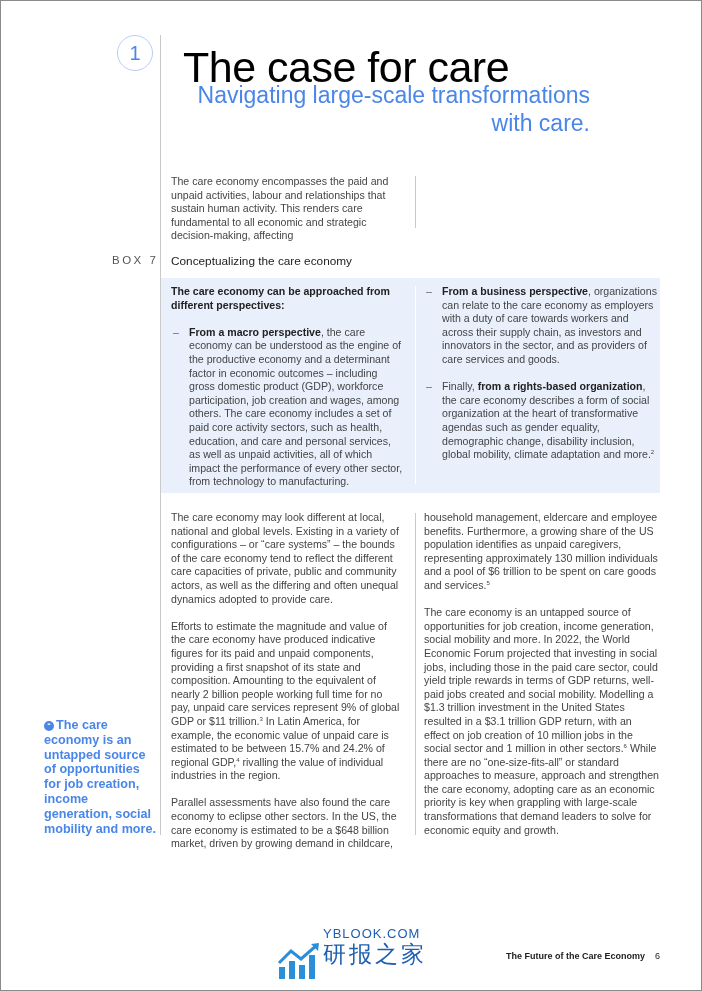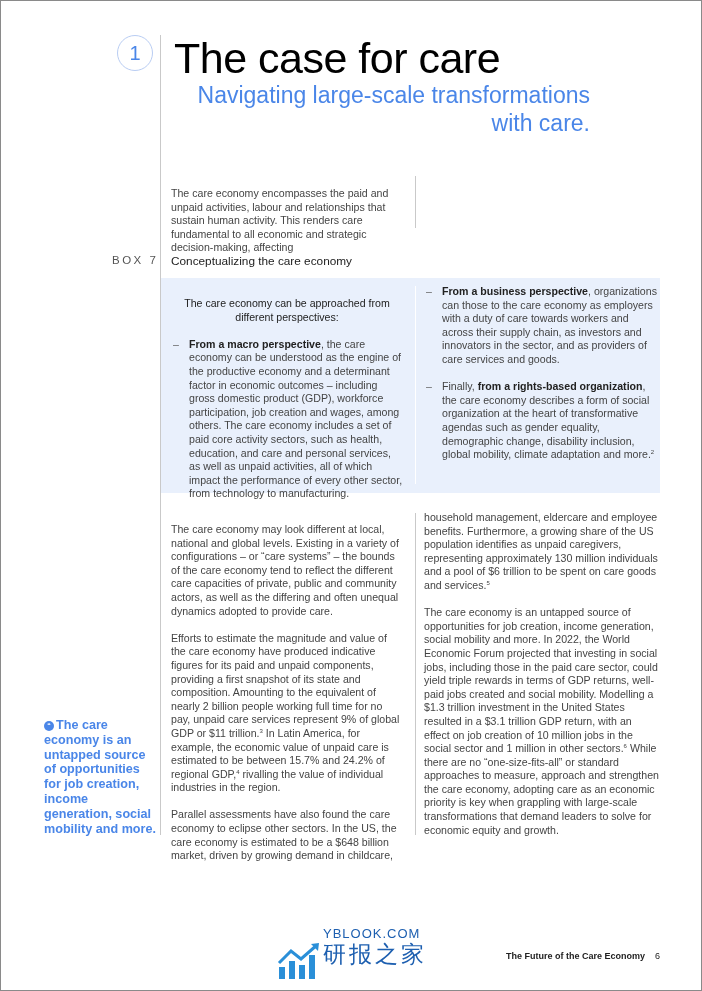--- a/index.html
+++ b/index.html
@@ -13,29 +13,29 @@
   .chapter-num { left: 116px; top: 34px; width: 34px; height: 34px; border-radius: 50%;
                  border: 1px solid #b9cdf3; color: #4a86e8; font-size: 20px;
                  display: flex; align-items: center; justify-content: center; }
   .vrule-main { left: 159px; top: 34px; width: 1px; height: 800px; background: #c9c9c9; }
   .title { left: 166px; top: 24px; font-size: 43px; font-weight: 400; color: #000;
            letter-spacing: -0.5px; line-height: 52px; white-space: nowrap; }
   .subtitle { left: 169px; top: 80px; font-size: 23px; color: #4a86e8; line-height: 28px;
               width: 420px; text-align: right; }
 
   .body-text { font-size: 10.6px; line-height: 13.6px; color: #444; }
-  .col-left { left: 170px; width: 232px; margin-top: 12px; }
+  .col-left { left: 170px; width: 232px; }
   .col-right { left: 423px; width: 236px; }
   .col-rule { width: 1px; background: #c9c9c9; }
 
   
   .box-label { left: 111px; top: 253px; font-size: 11.5px; letter-spacing: 2.5px; color: #555; }
   .box-title { left: 170px; top: 253px; font-size: 11.8px; color: #222; }
   .box-panel { left: 160px; top: 277px; width: 499px; height: 215px; background: #e9f0fc; }
-  .box-intro { font-weight: normal; color: #222; text-align: center; }
+  .box-intro { font-weight: bold; color: #222; }
   .bullet { position: relative; padding-left: 18px; margin-top: 0; }
   .bullet .dash { position: absolute; left: 2px; top: 0; color: #666; }
   .bullet b { color: #222; }
   p { margin: 0; }
   .gap { height: 13.6px; }
 
   
   .pullquote { left: 43px; top: 717px; width: 115px; font-size: 12.6px; line-height: 14.8px;
                color: #4a86e8; font-weight: bold; }
   .quote-icon { display: inline-block; width: 10px; height: 10px; border-radius: 50%;
@@ -50,42 +50,42 @@
   .logo-en { left: 322px; top: 925px; font-size: 13px; color: #1d5fb0; letter-spacing: 1px; }
   sup { font-size: 6px; vertical-align: 4px; line-height: 0; }
 </style>
 </head>
 <body>
 
 <div class="page">
 
   <div class="abs chapter-num">1</div>
   <div class="abs vrule-main"></div>
-  <h1 class="abs title" style="margin:7px">The case for care</h1>
+  <h1 class="abs title" style="margin:16px">The case for care</h1>
   <div class="abs subtitle">Navigating large-scale transformations with care.</div>
 
   <p class="abs body-text col-left" style="top:174px">The care economy encompasses the paid and unpaid activities, labour and relationships that sustain human activity. This renders care fundamental to all economic and strategic decision-making, affecting</p>
   <div class="abs col-rule" style="left:414px; top:175px; height:52px"></div>
 
   <div class="abs box-label">BOX 7</div>
   <div class="abs box-title">Conceptualizing the care economy</div>
   <div class="abs box-panel"></div>
   <div class="abs col-rule" style="left:414px; top:285px; height:198px; background:#ffffff"></div>
 
   <div class="abs body-text col-left" style="top:284px">
     <p class="box-intro">The care economy can be approached from different perspectives:</p>
     <div class="gap"></div>
     <p class="bullet">
       <span class="dash">–</span><b>From a macro perspective</b><span>, the care economy can be understood as the engine of the productive economy and a determinant factor in economic outcomes – including gross domestic product (GDP), workforce participation, job creation and wages, among others. The care economy includes a set of paid core activity sectors, such as health, education, and care and personal services, as well as unpaid activities, all of which impact the performance of every other sector, from technology to manufacturing.</span>
     </p>
   </div>
 
   <div class="abs body-text col-right" style="top:284px">
     <p class="bullet">
-      <span class="dash">–</span><b>From a business perspective</b><span>, organizations can those to the care economy as employers with a duty of care towards workers and across their supply chain, as investors and innovators in the sector, and as providers of care services and goods.</span>
+      <span class="dash">–</span><b>From a business perspective</b><span>, organizations can relate to the care economy as employers with a duty of care towards workers and across their supply chain, as investors and innovators in the sector, and as providers of care services and goods.</span>
     </p>
     <div class="gap"></div>
     <p class="bullet">
       <span class="dash">–</span><span>Finally, </span><b>from a rights-based organization</b><span>, the care economy describes a form of social organization at the heart of transformative agendas such as gender equality, demographic change, disability inclusion, global mobility, climate adaptation and more.</span><sup>2</sup>
     </p>
   </div>
 
   <div class="abs body-text col-left" style="top:510px">
     <p>The care economy may look different at local, national and global levels. Existing in a variety of configurations – or “care systems” – the bounds of the care economy tend to reflect the different care capacities of private, public and community actors, as well as the differing and often unequal dynamics adopted to provide care.</p>
     <div class="gap"></div>

